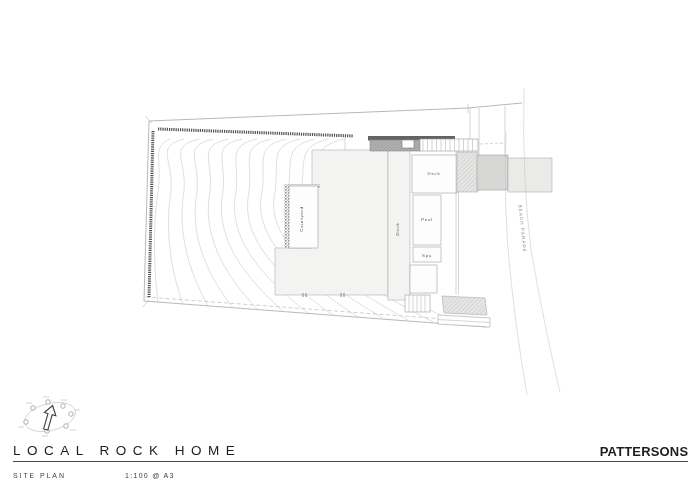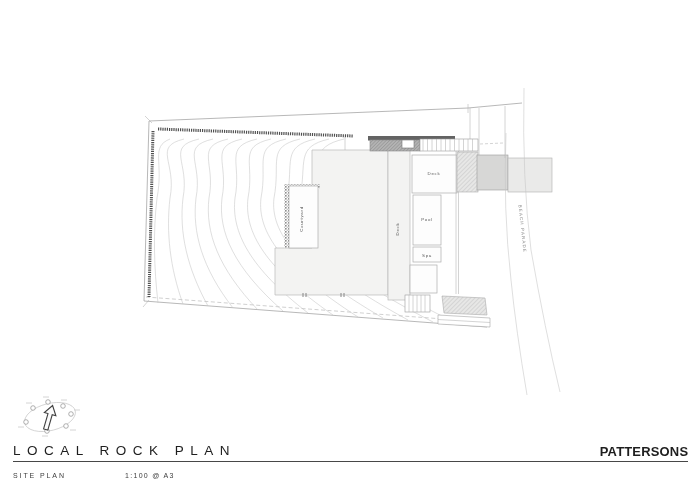--- a/index.html
+++ b/index.html
@@ -143,18 +143,18 @@
           <circle cx="66" cy="426" r="2.3"></circle>
         <circle cx="47" cy="431" r="2.3"></circle>
       </g>
       <path stroke="#c9c9c9" stroke-width=".8" fill="none" d="M18 427 h6 M26 403 h6 M43 397 h6 M61 400 h6 M74 410 h6 M70 430 h6 M42 436 h6"></path>
       <g transform="translate(49,418) rotate(16)">
         <path d="M0 -13 L6 -4 L2.2 -4 L2.2 12 L-2.2 12 L-2.2 -4 L-6 -4 Z" fill="#fbfbfb" stroke="#3f3f3f" stroke-width="1.1"></path>
       </g>
     </g>
   </svg>
 
-  <div class="ft" id="project-title">LOCAL ROCK PLAN</div>
+  <div class="ft" id="project-title">LOCAL ROCK HOME</div>
   <div class="ft" id="firm-logo">PATTERSONS</div>
   <div id="title-rule"></div>
   <div class="ft" id="drawing-title">SITE PLAN</div>
   <div class="ft" id="scale-label">1:100 @ A3</div>
 </div>
 
 </body></html>

